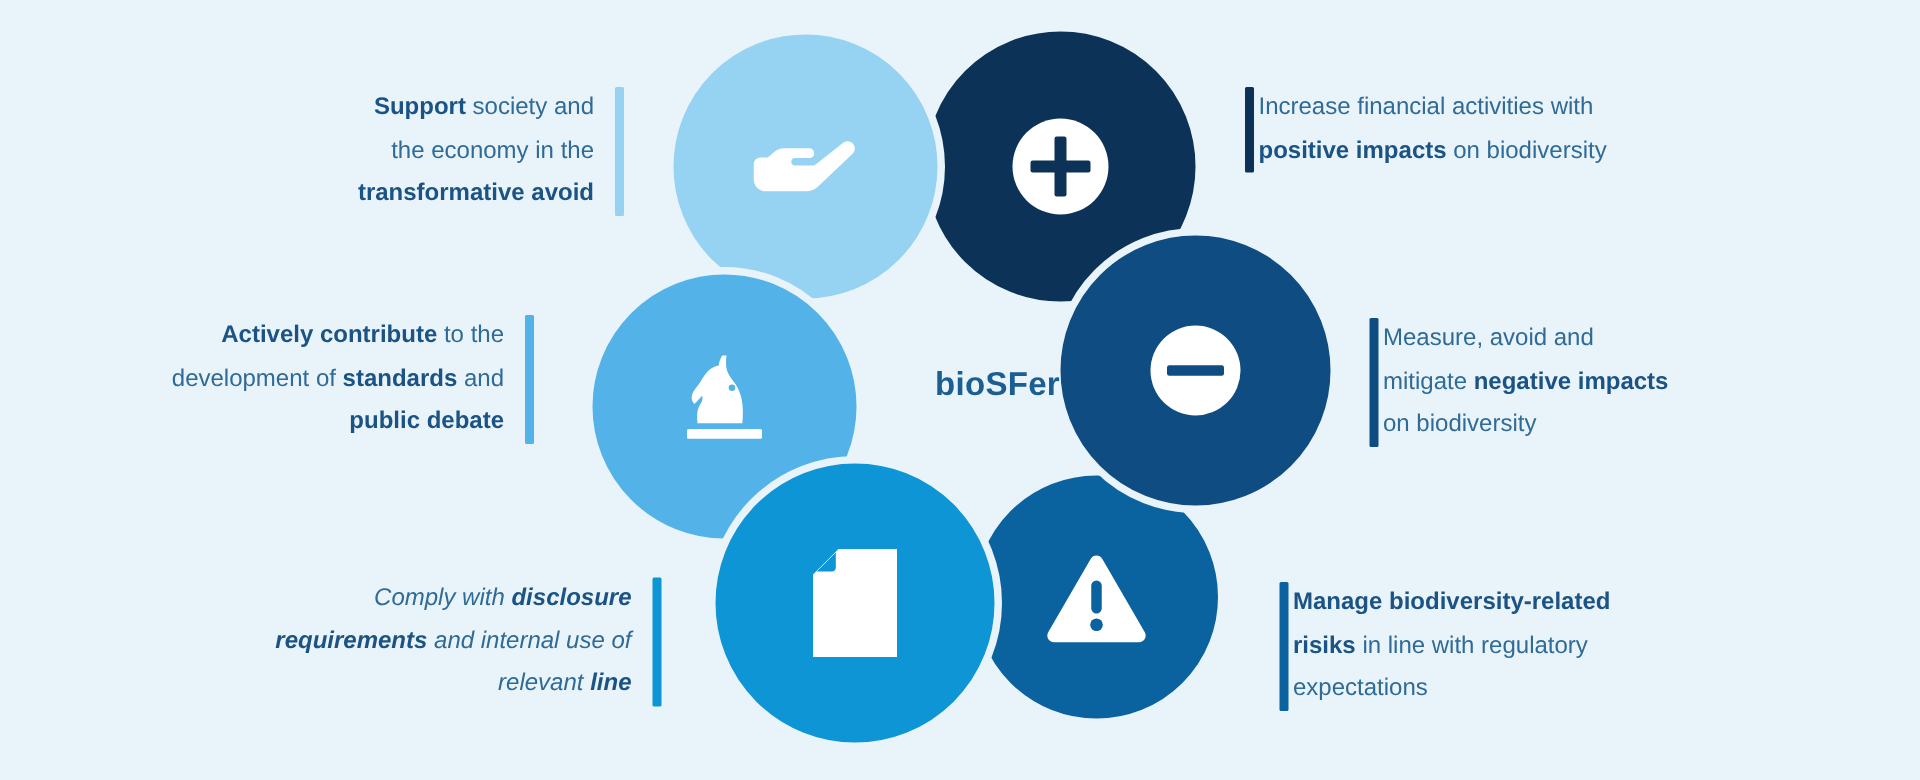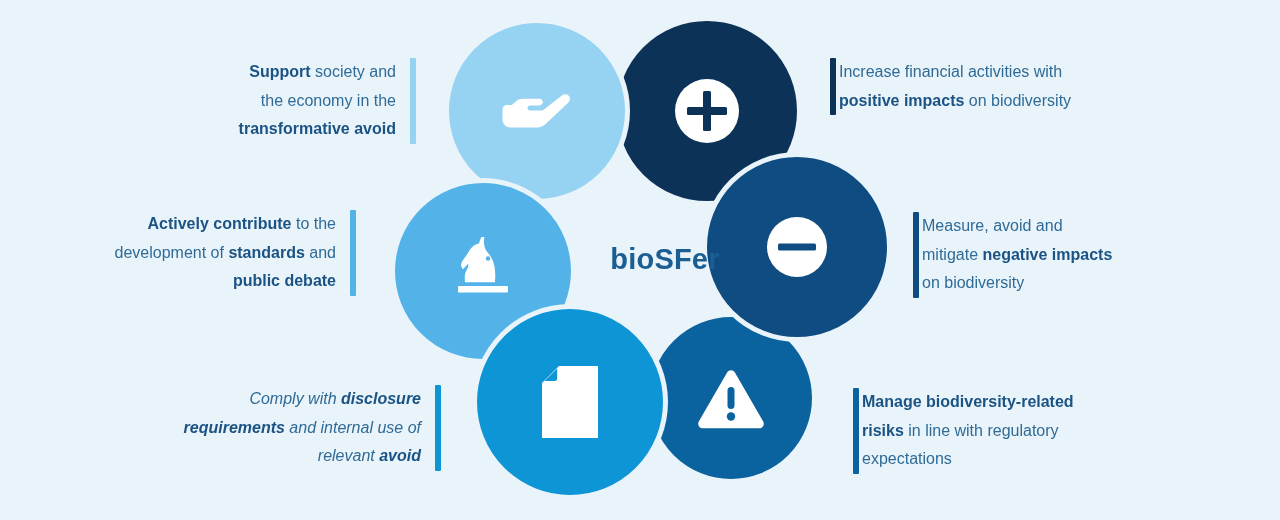--- a/index.html
+++ b/index.html
@@ -32,21 +32,21 @@
   .c-knight { width:186px; height:186px; left:390px; top:178px; background:#53B3E8; z-index:4; }
 
   .circle svg { display:block; }
 
   
   .center-label {
     position:absolute;
     left:580px; top:243px;
     width:170px;
     text-align:center;
-    font-size:29px;
+    font-size:22px;
     font-weight:bold;
     color:#1B5E92;
     letter-spacing:0.2px;
     z-index:10;
     white-space:nowrap;
   }
 
   
   .callout {
     position:absolute;
@@ -145,21 +145,21 @@
         <div><span>development of </span><b>standards</b><span> and</span></div>
         <div><b>public debate</b></div>
       </div>
     <div class="bar" style="background: rgb(83, 179, 232);"></div>
   </div>
 
   <div class="callout left co-comply">
     <div class="txt">
         <div><span>Comply with </span><b>disclosure</b></div>
         <div><b>requirements</b><span> and internal use of</span></div>
-        <div><span>relevant </span><b>avoid</b></div>
+        <div><span>relevant </span><b>line</b></div>
       </div>
     <div class="bar" style="background: rgb(14, 149, 213);"></div>
   </div>
 
   <div class="callout right co-increase">
     <div class="bar" style="background: rgb(12, 50, 87);"></div>
     <div class="txt">
         <div><span>Increase financial activities with</span></div>
         <div><b>positive impacts</b><span> on biodiversity</span></div>
       </div>

